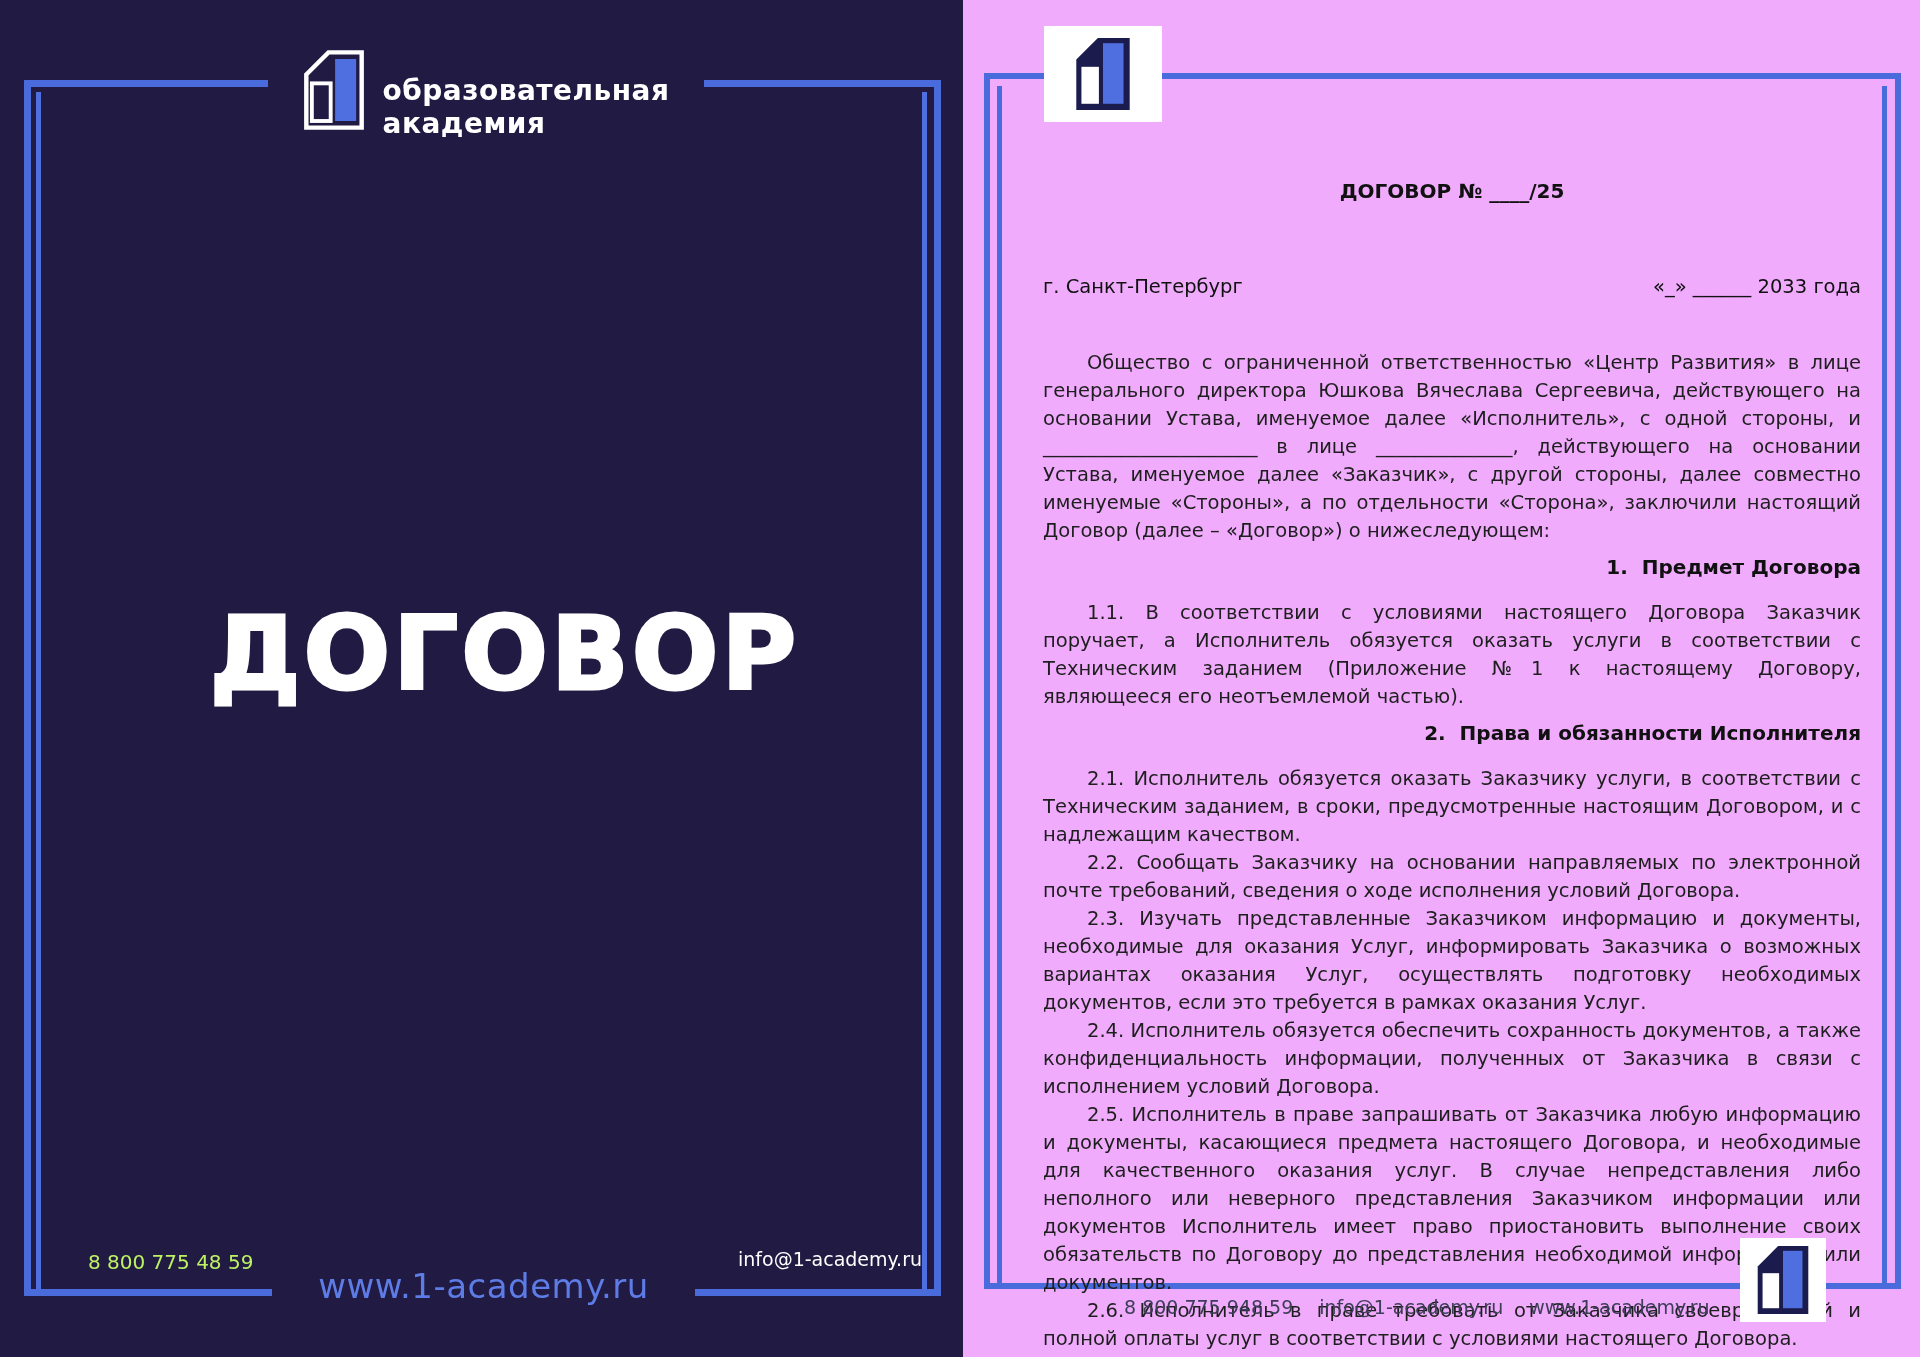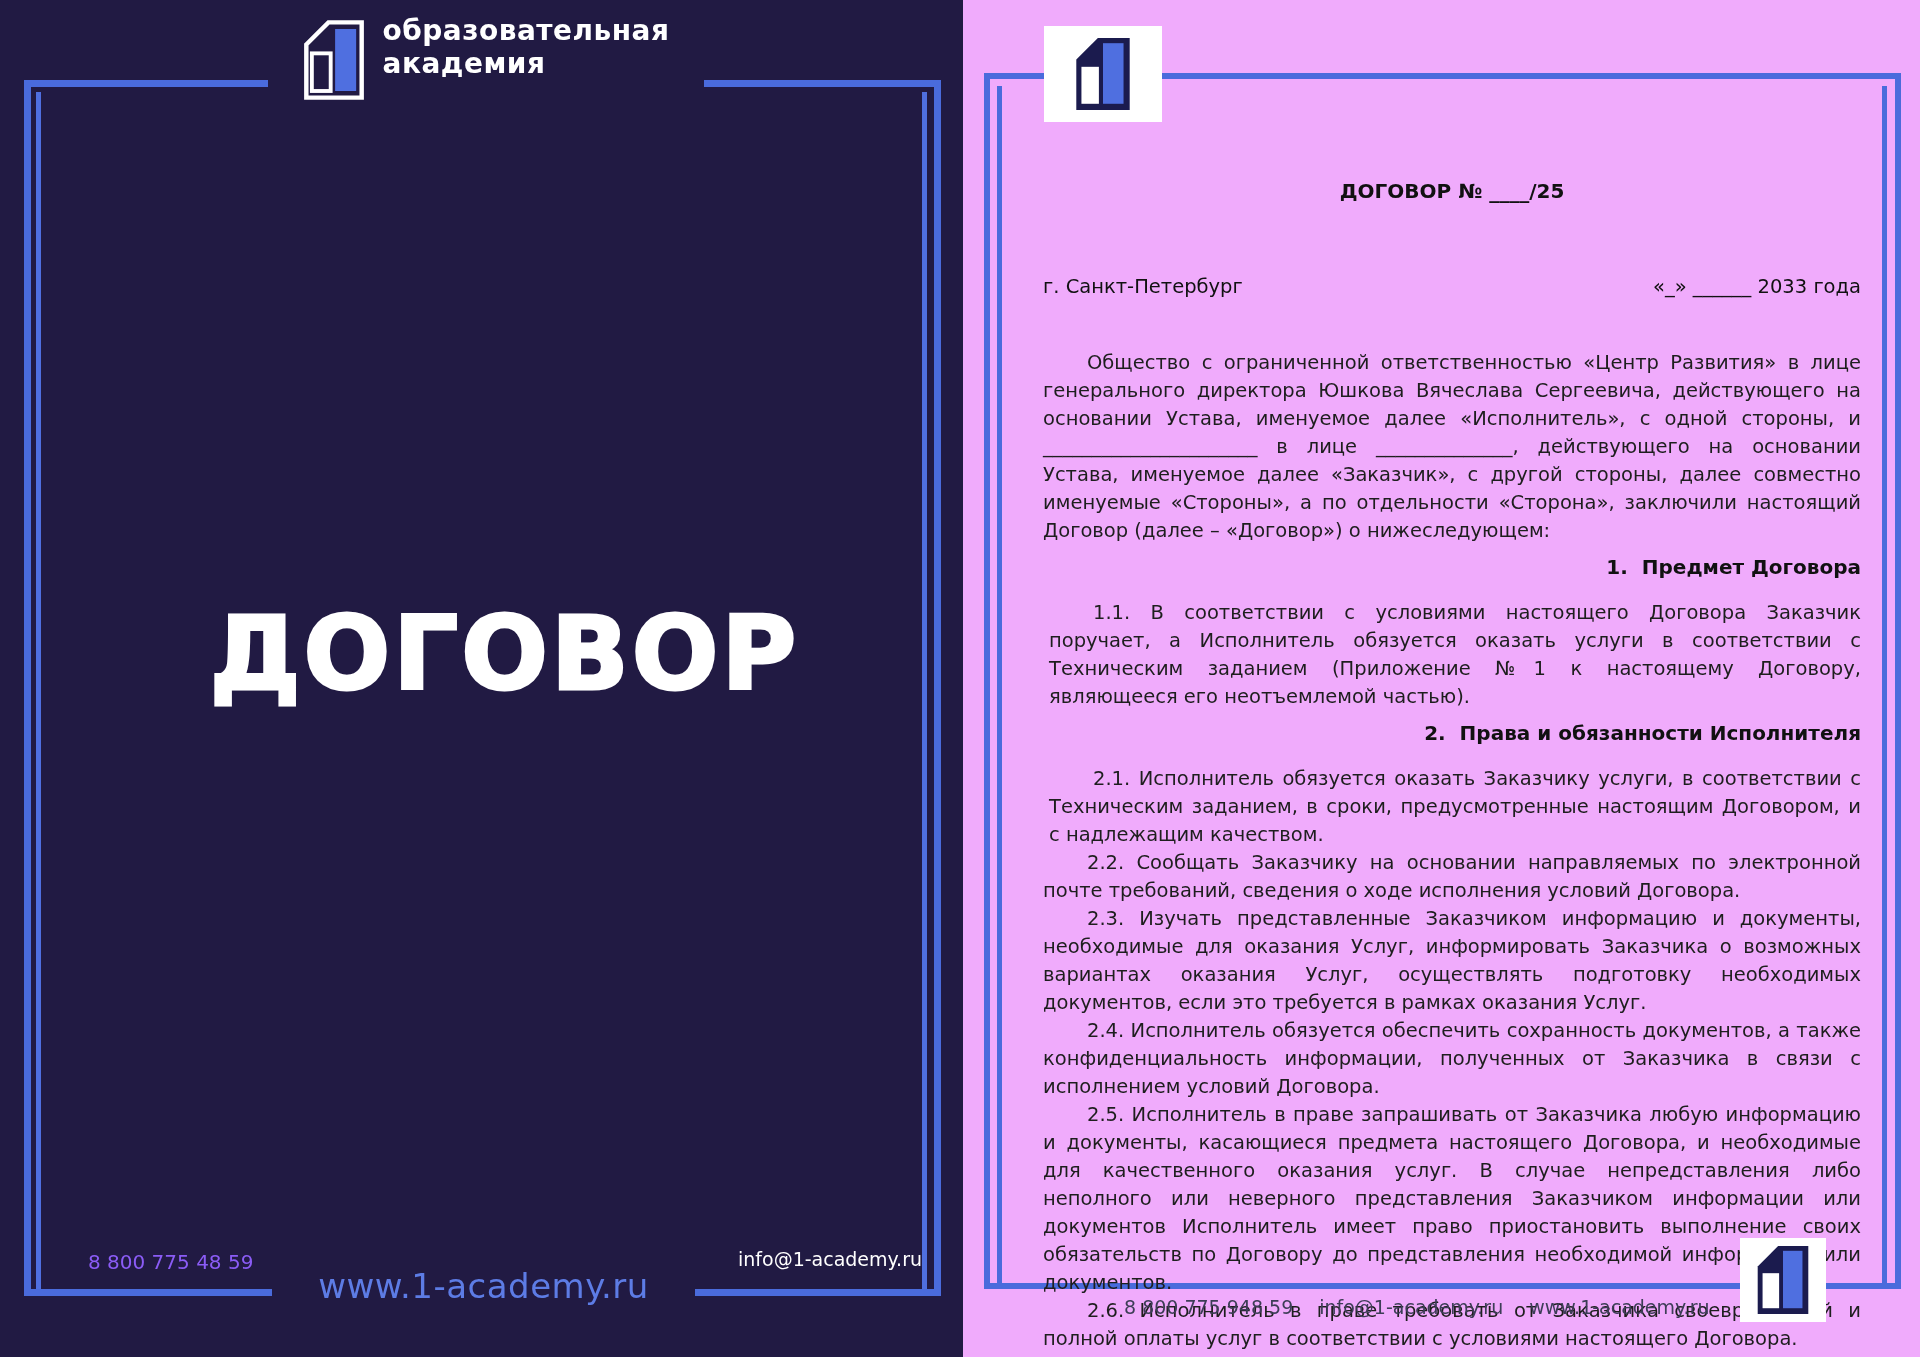--- a/index.html
+++ b/index.html
@@ -8,28 +8,28 @@
 
   
   .cover { position:absolute; left:0; top:0; width:963px; height:1357px; background:#211a43; }
   .cover .frame-outer { position:absolute; left:24px; top:80px; width:917px; height:1216px;
                         border:7px solid #4a6bdc; z-index:1; }
   .cover .inner-line { position:absolute; top:92px; width:5px; height:1197px; background:#4f6fe0; z-index:1; }
   .cover .inner-line.left  { left:36px; }
   .cover .inner-line.right { left:922px; }
 
   .brand { position:absolute; left:268px; top:14px; width:436px; height:126px; background:#211a43;
-           display:flex; align-items:flex-start; justify-content:center; gap:18px; z-index:3; }
+           display:flex; align-items:flex-end; justify-content:center; gap:18px; z-index:3; }
   .brand-text { color:#ffffff; font-weight:bold; font-size:28px; line-height:33px; letter-spacing:0.5px; }
 
   .cover-title { position:absolute; left:9px; top:594px; width:963px; text-align:center; z-index:3;
                  color:#ffffff; font-weight:bold; font-size:102px; letter-spacing:3px;margin-left:14px;
                  -webkit-text-stroke:3px #ffffff; }
 
-  .cover-phone { position:absolute; left:88px; top:1250px; color:#8b5cf6; font-size:20px; z-index:3; }
+  .cover-phone { position:absolute; left:88px; top:1250px; color:#bef264; font-size:20px; z-index:3; }
   .cover-email { position:absolute; left:738px; top:1248px; color:#ffffff; font-size:19px; z-index:3; }
   .cover-site  { position:absolute; left:272px; top:1256px; width:423px; height:60px; background:#211a43;
                  display:flex; align-items:center; justify-content:center; z-index:3;
                  color:#5d7ce5; font-size:34px; letter-spacing:0.5px; }
 
   
   .page { position:absolute; left:963px; top:0; width:957px; height:1357px; background:#f0abfc; }
   .page .frame-outer { position:absolute; left:21px; top:73px; width:917px; height:1216px;
                        border:6px solid #4a6bdc; z-index:1; }
   .page .inner-line { position:absolute; top:86px; width:5px; height:1197px; background:#4a6bdc; z-index:1; }
@@ -41,21 +41,21 @@
   .page-logo-bottom { position:absolute; left:777px; top:1238px; width:86px; height:84px; background:#ffffff;
                       display:flex; align-items:center; justify-content:center; z-index:3; }
 
   .doc { position:absolute; left:80px; top:178px; width:818px; z-index:2;
          color:#1e1e1e; font-size:19.5px; line-height:28px; }
   .doc-title { text-align:center; font-weight:bold; font-size:20px; line-height:27px; color:#111; }
   .doc-meta { display:flex; justify-content:space-between; font-weight:normal; margin-top:68px; color:#111;align-items:center; }
   .doc p.body { text-align:justify; text-indent:44px; }
   .doc .intro { margin-top:48px; }
   .doc h3 { text-align:right; font-weight:bold; font-size:20px; margin-top:8px; padding-top:0; color:#111; }
-  .doc .sec-gap { margin-top:18px;margin-left:6px; }
+  .doc .sec-gap { margin-top:18px; }
 
   .page-footer { position:absolute; left:161px; top:1296px; display:flex; gap:26px; z-index:2;
                  color:#3d3d57; font-size:19px;justify-content:flex-end; }
 </style>
 </head>
 <body>
 
 <div class="canvas">
 
   <section class="cover">

